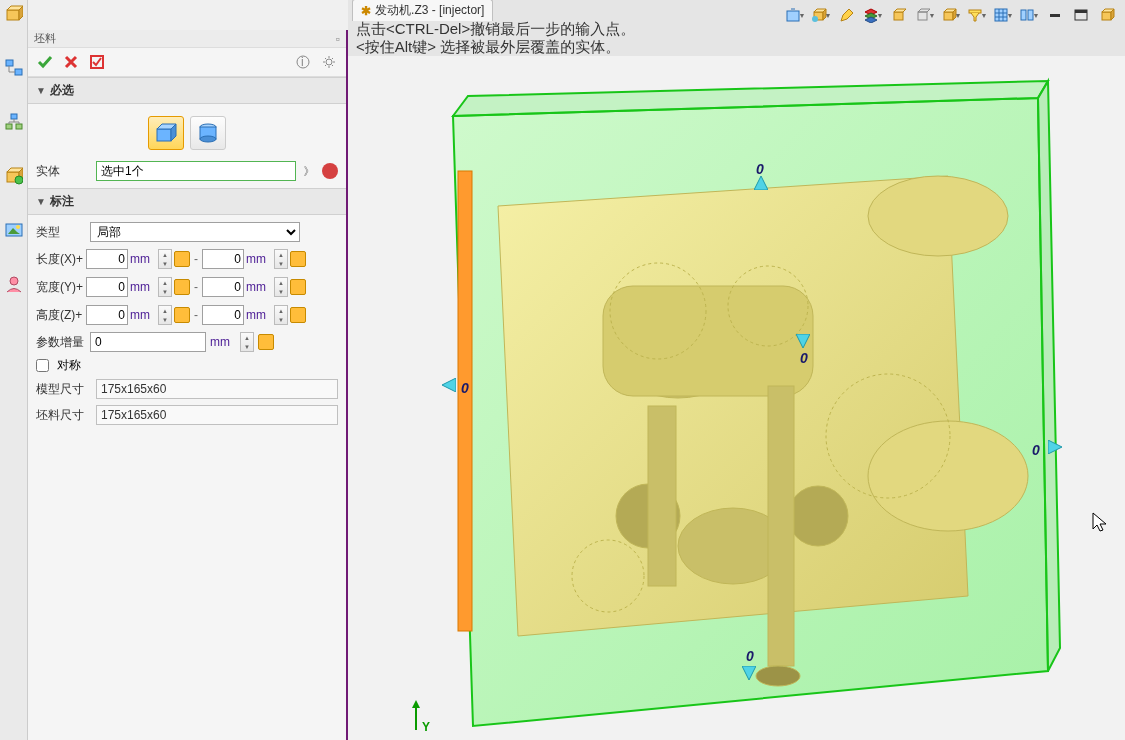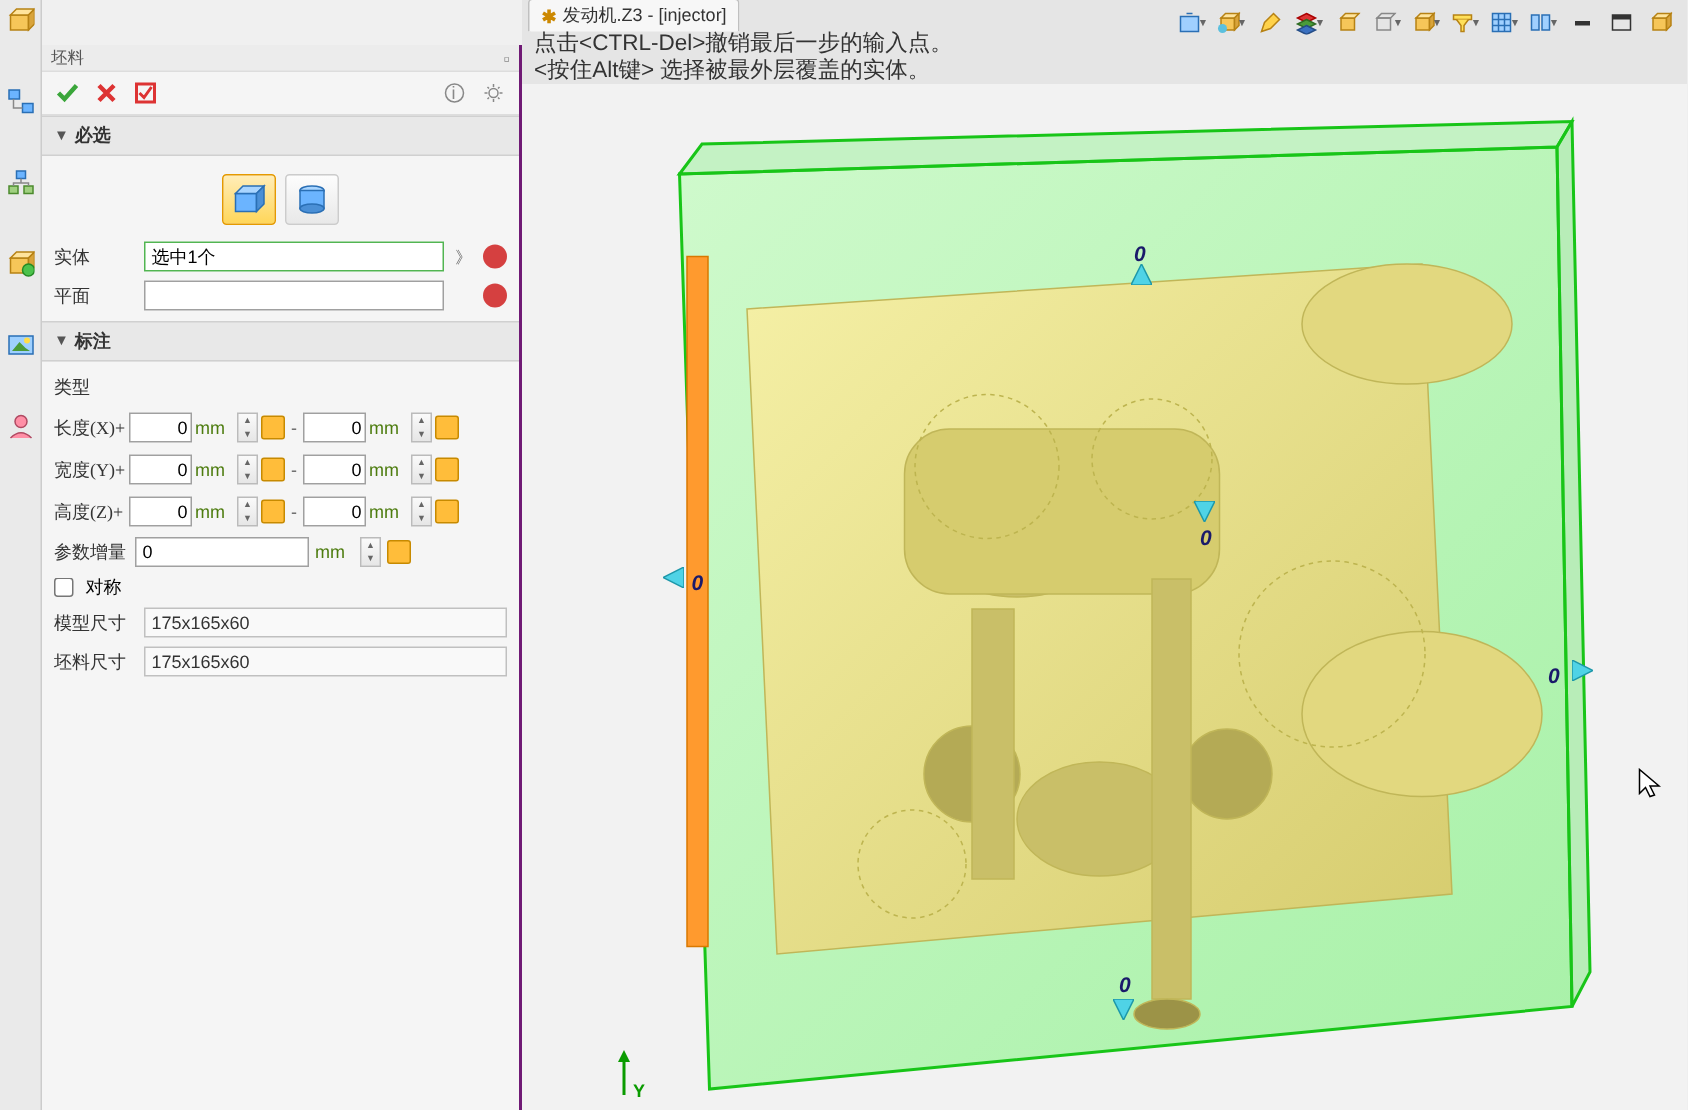--- a/index.html
+++ b/index.html
@@ -32,23 +32,23 @@
     .row label { width: 56px; color: #333; }
     .row label.short { width: 50px; }
     .row input[type="text"] { flex: 1; height: 20px; border: 1px solid #a0a0a0; padding: 0 4px; background: #fff; }
     .row input.highlight { border: 1px solid #52b552; background: #fff; }
     .row select { flex: 1; height: 20px; border: 1px solid #a0a0a0; background: #fff; padding: 0 2px; }
     .mini-btn { width: 18px; height: 18px; display: flex; align-items: center; justify-content: center; cursor: pointer; font-size: 11px; color: #666; }
     .flag-btn { width: 16px; height: 16px; background: #ffbd3a; border-radius: 2px; border: 1px solid #c78a00; cursor: pointer; }
     .red-flag { width: 16px; height: 16px; background: #d54040; border-radius: 8px; cursor: pointer; }
     
     .dim-row { display: flex; align-items: center; gap: 2px; min-height: 24px; }
-    .dim-row .lbl { width: 48px; color: #333; font-family: Liberation Serif, serif; }
+    .dim-row .lbl { width: 48px; color: #333; }
     .dim-input { width: 42px; height: 20px; border: 1px solid #a0a0a0; padding: 0 2px; background: #fff; text-align: right; }
-    .unit { width: 26px; color: #4d7c0f; }
+    .unit { width: 26px; color: #4c1d95; }
     .spin { width: 14px; height: 20px; border: 1px solid #bbb; background: linear-gradient(#fafafa,#e6e6e6); display: flex; flex-direction: column; cursor: pointer; }
     .spin div { flex: 1; display: flex; align-items: center; justify-content: center; font-size: 6px; color: #666; }
     .dash { color: #666; padding: 0 2px; }
     
     .row-chk { display: flex; align-items: center; gap: 4px; }
     .row-chk input[type="checkbox"] { margin: 0 4px 0 0; }
     
     .ro-field { flex: 1; height: 20px; border: 1px solid #c0c0c0; background: #f9f9f9; padding: 2px 4px; color: #333; }
     
     
@@ -188,35 +188,30 @@
               <ellipse cx="12" cy="17" rx="8" ry="3" fill="#4a8fd6" stroke="#2a6fb5"></ellipse>
             </svg>
           </div>
       </div>
       <div class="row">
         <label>实体</label>
         <input type="text" class="highlight" value="选中1个" style="">
         <div class="mini-btn">》</div>
         <div class="red-flag"></div>
       </div>
-      <div class="row">
-        <label>平面</label>
-        <input type="text" value="" style="">
-        <div style="width:18px"></div>
-        <div class="red-flag"></div>
-      </div>
     </div>
 
     <div class="section-header">
       <span class="tri">▼</span>
       <span>标注</span>
     </div>
     <div class="section-body">
       <div class="row">
         <label class="short">类型</label>
+        <select><option>局部</option></select>
         <div style="width:34px"></div>
       </div>
       <div class="dim-row">
         <span class="lbl">长度(X)+</span>
         <input class="dim-input" value="0" style="">
         <span class="unit">mm</span>
         <div class="spin">
             <div>▲</div>
             <div>▼</div>
           </div>

